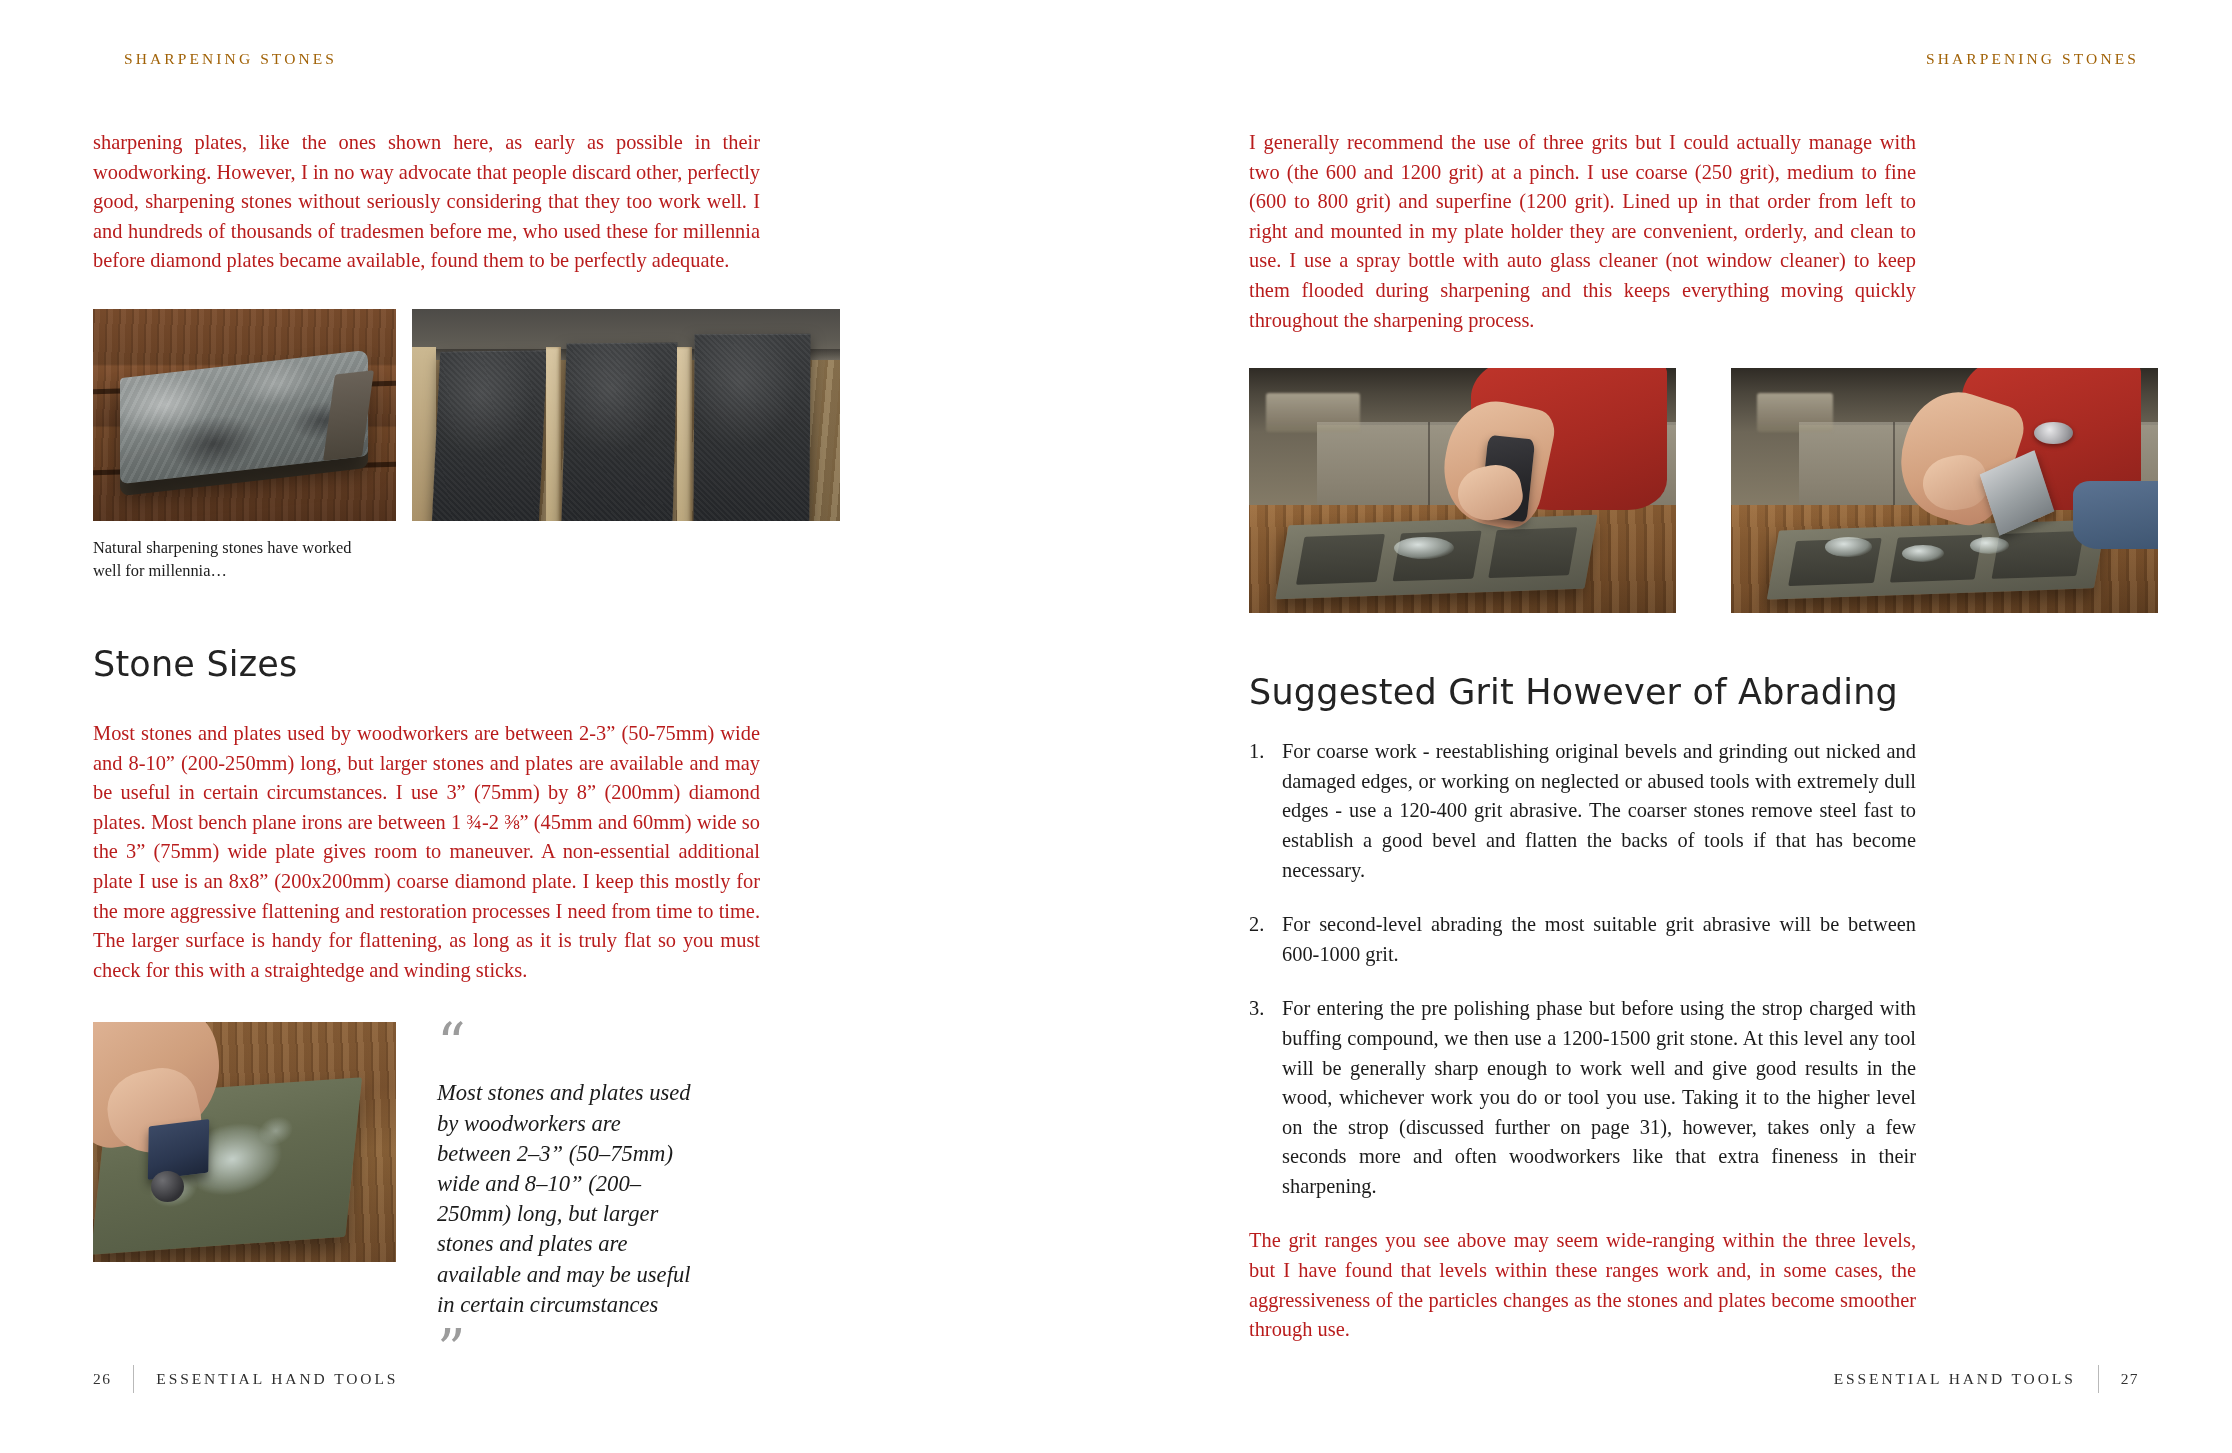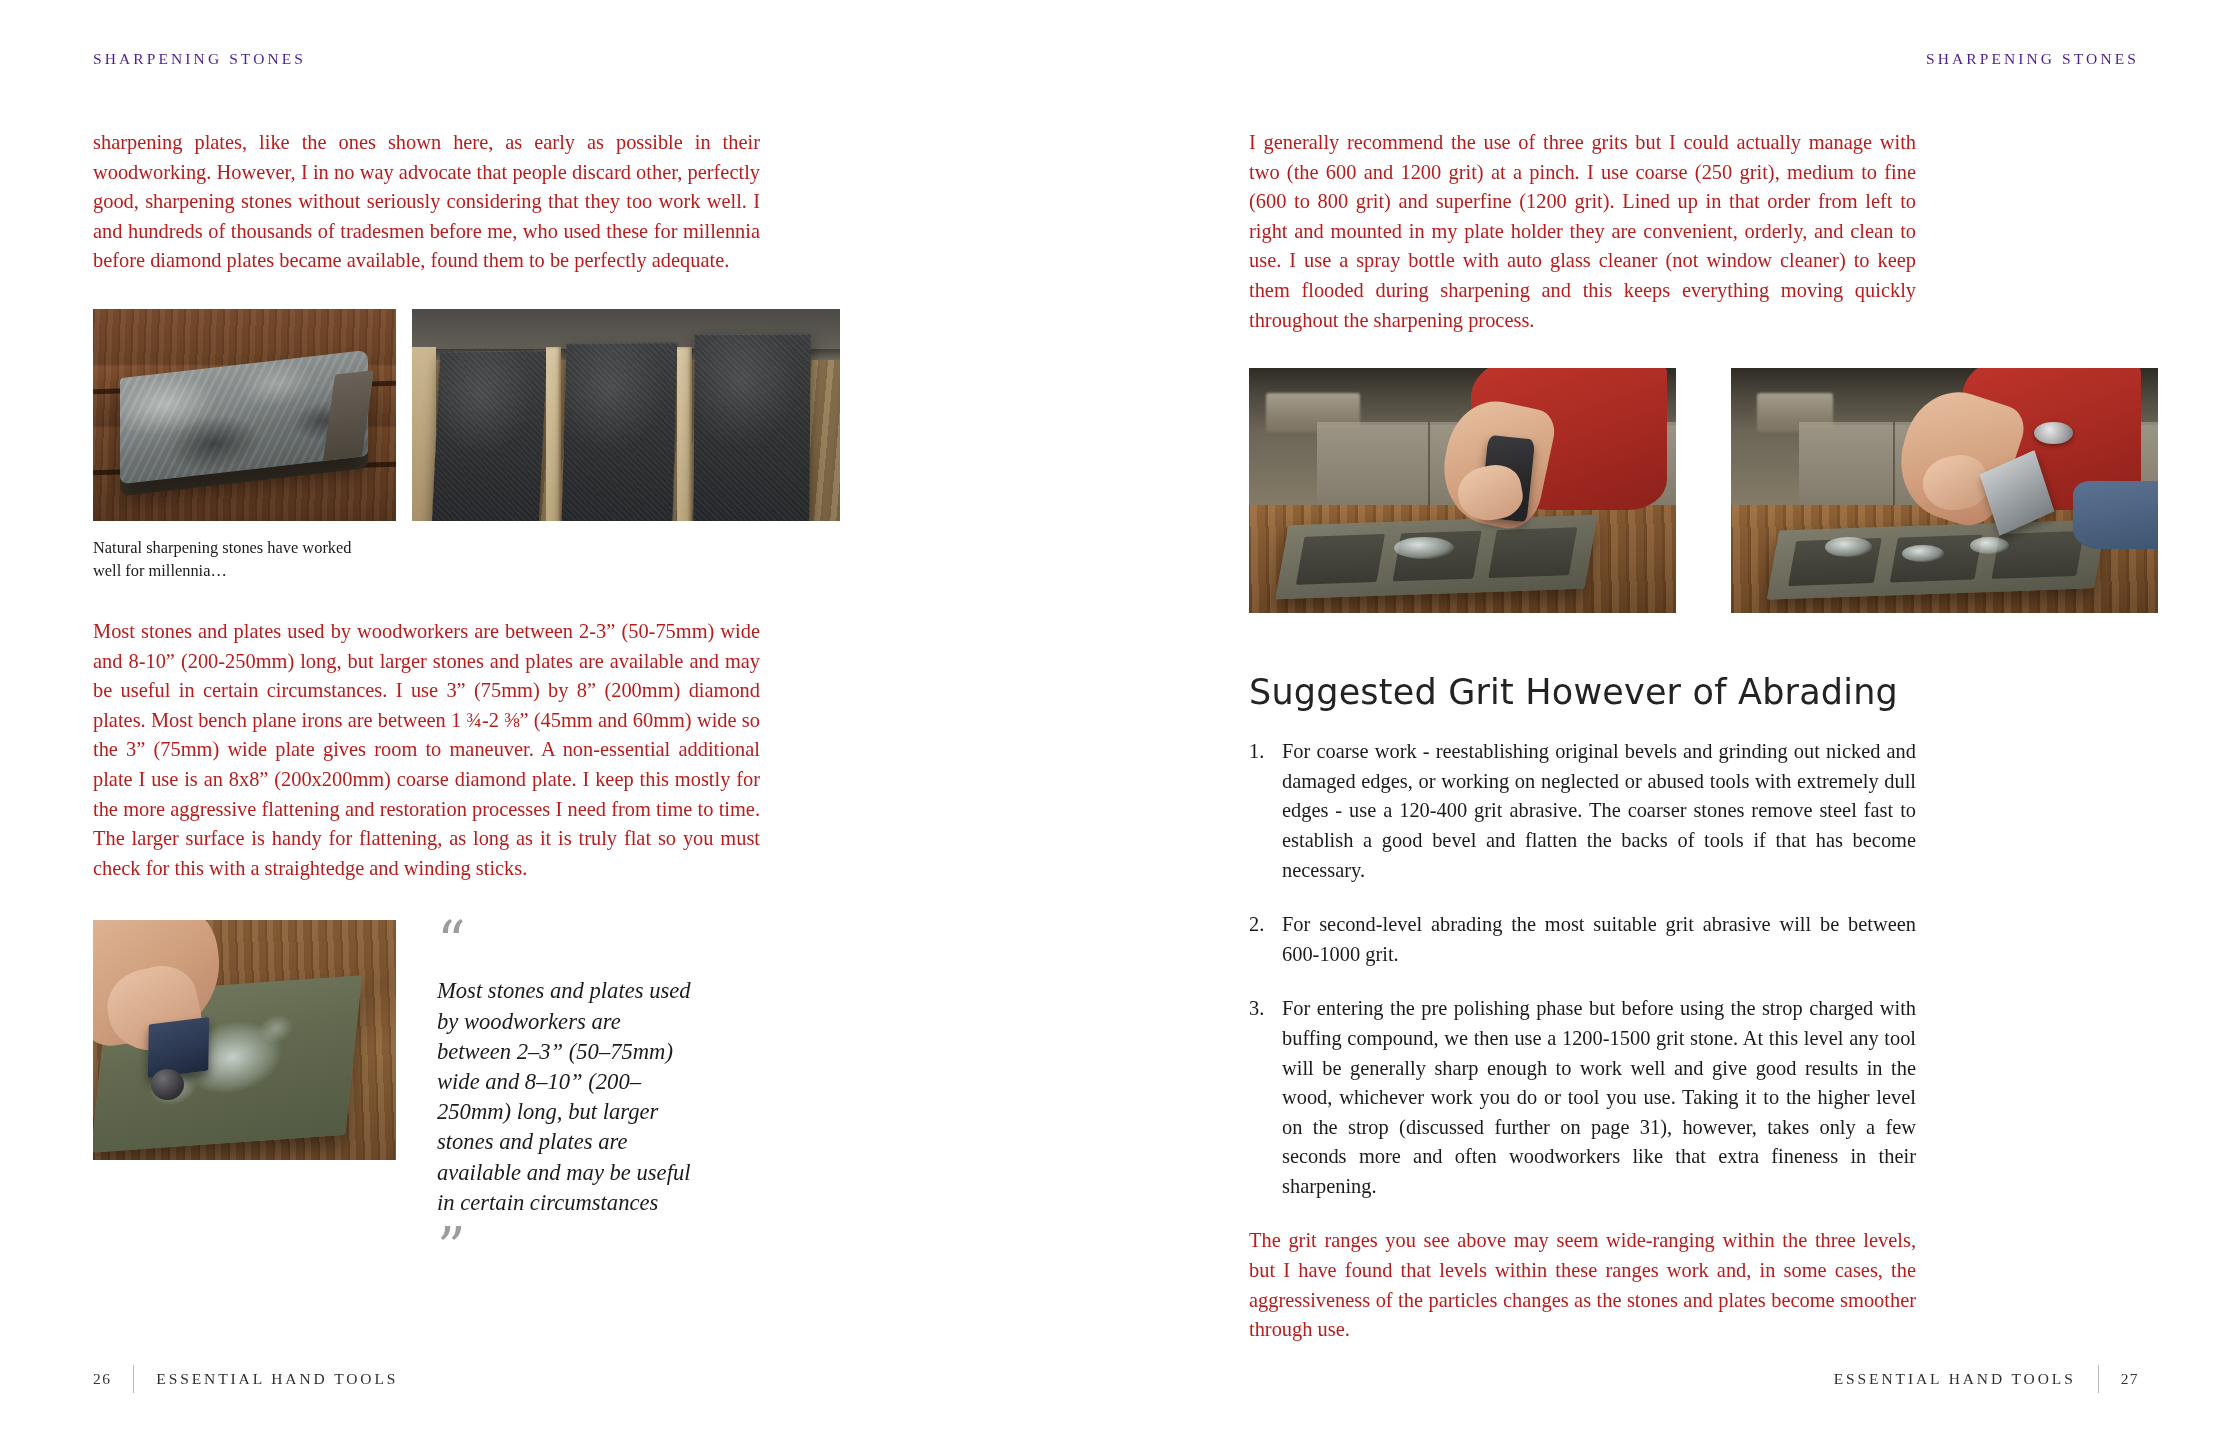--- a/index.html
+++ b/index.html
@@ -30,23 +30,24 @@
     box-sizing: border-box;
   }
 
   
   .running-head {
     position: absolute;
     top: 50px;
     font-family: "Liberation Serif", serif;
     font-size: 15.5px;
     letter-spacing: 3.1px;
-    color: #4c1d95;
+    color: #a16207;
     text-transform: uppercase;
     white-space: nowrap;
+    margin-left: 31px;
   }
   .page-left .running-head  { left: 93px; }
   .page-right .running-head { right: 93px; }
 
   
   .col {
     position: absolute;
     width: 667px;
     top: 128px;
   }
@@ -476,20 +477,21 @@
             <div class="plate p1"></div>
             <div class="strip s1"></div>
             <div class="plate p2"></div>
             <div class="strip s2"></div>
             <div class="plate p3"></div>
           </div>
         </div>
 
       </div>
 
+      <h2 class="section-title" style="margin-top:60px;">Stone Sizes</h2>
 
       <p class="body" style="margin-top:34px;">Most stones and plates used by woodworkers are between 2-3” (50-75mm) wide and 8-10” (200-250mm) long, but larger stones and plates are available and may be useful in certain circumstances. I use 3” (75mm) by 8” (200mm) diamond plates. Most bench plane irons are between 1 ¾-2 ⅜” (45mm and 60mm) wide so the 3” (75mm) wide plate gives room to maneuver. A non-essential additional plate I use is an 8x8” (200x200mm) coarse diamond plate. I keep this mostly for the more aggressive flattening and restoration processes I need from time to time. The larger surface is handy for flattening, as long as it is truly flat so you must check for this with a straightedge and winding sticks.</p>
 
       <div class="figrow" style="margin-top:37px;">
 
         <div class="figure" style="width:303px;">
           <div class="photo ph-hone" style="width:303px;height:240px;">
             <div class="bench2"></div>
             <div class="greenplate"></div>
             <div class="arm"></div>

